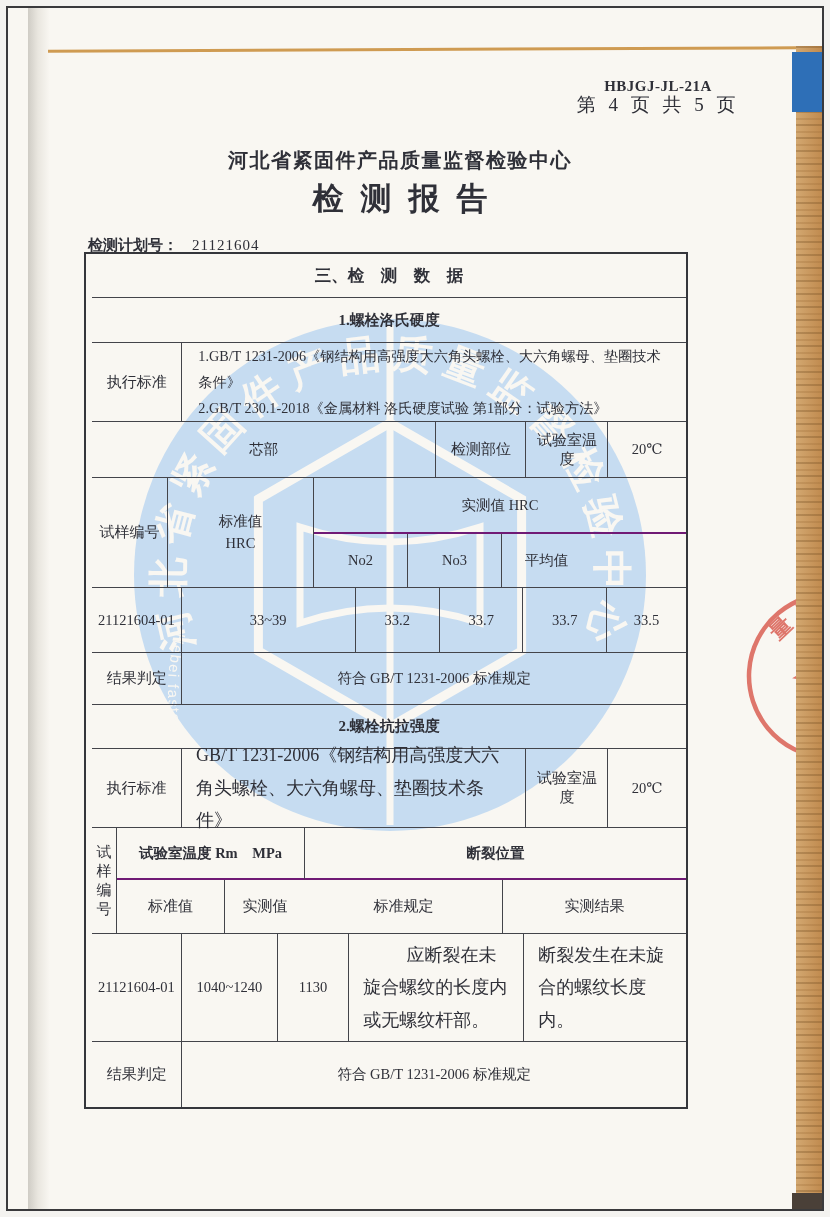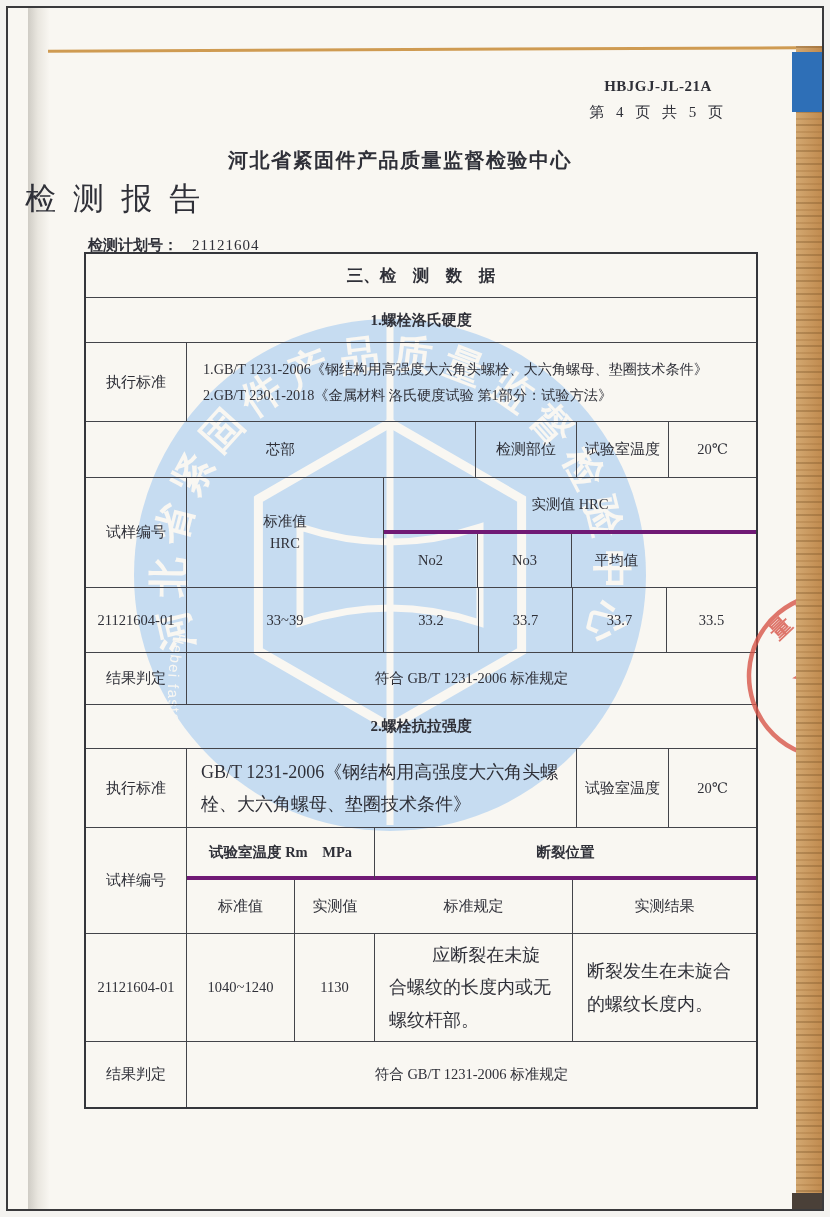--- a/index.html
+++ b/index.html
@@ -16,40 +16,40 @@
       background:linear-gradient(90deg,#d3a871,#c08a4e);}
   .wood-strip .grain{position:absolute;left:0;right:0;top:0;bottom:0;
       background:repeating-linear-gradient(180deg,rgba(122,83,38,0.35) 0 2px,rgba(0,0,0,0) 2px 7px,
       rgba(160,112,58,0.3) 7px 9px,rgba(0,0,0,0) 9px 13px);}
   .blue-strip{position:absolute;right:0;top:44px;width:30px;height:60px;background:#2e6fb7;z-index:6;}
   .corner-wedge{position:absolute;right:0;bottom:0;width:30px;height:16px;background:#4a4038;z-index:7;}
 
   
   .doc-code{position:absolute;left:555px;top:70px;width:190px;text-align:center;
       font-size:15px;font-weight:bold;letter-spacing:0.5px;z-index:2;}
-  .page-info{position:absolute;left:555px;top:95px;width:190px;text-align:center;
-      font-size:15px;letter-spacing:4px;z-index:2;}
+  .page-info{position:absolute;left:555px;top:84px;width:190px;text-align:center;
+      font-size:19px;letter-spacing:4px;z-index:2;}
   .center-name{position:absolute;left:0;right:30px;top:139px;text-align:center;
       font-size:20px;font-weight:bold;letter-spacing:1.5px;z-index:2;}
-  .report-title{position:absolute;left:0;right:30px;top:170px;
-      font-size:31px;font-weight:normal;letter-spacing:0.55em;text-indent:0.55em;z-index:2;}
+  .report-title{position:absolute;left:0;right:30px;top:170px;text-align:center;
+      font-size:31px;font-weight:bold;letter-spacing:0.55em;text-indent:0.55em;z-index:2;}
   .plan-line{position:absolute;left:80px;top:228px;font-size:15px;font-weight:bold;z-index:2;}
   .plan-line .num{font-weight:normal;margin-left:14px;letter-spacing:1px;}
 
   
-  .rpt-table{position:absolute;left:76px;top:244px;width:674px;z-index:2;
-      border:2px solid #35363b;box-sizing:border-box;font-size:14.5px;}
+  .rpt-table{position:absolute;left:76px;top:244px;width:604px;z-index:2;
+      border:2px solid #35363b;box-sizing:border-box;font-size:14.5px;padding-left:6px;}
   .tr{display:flex;border-bottom:1px solid #43444a;box-sizing:border-box;}
   .tr.last{border-bottom:none;}
   .td{box-sizing:border-box;border-right:1px solid #43444a;display:flex;align-items:center;
       justify-content:center;text-align:center;padding:2px 4px;}
   .td.end{border-right:none;}
   .td.left{justify-content:flex-start;text-align:left;}
   .tgroup{box-sizing:border-box;display:flex;flex-direction:column;}
-  .tgroup .top{border-bottom:4px solid #701a75;}
+  .tgroup .top{border-bottom:2px solid #701a75;}
   .tgroup .sub{display:flex;flex:1;}
   .sec-head{font-weight:bold;font-size:16.5px;}
   .sub-head{font-weight:bold;font-size:15px;}
   .lbl{font-size:15px;}
   .w101{width:101px;}.w197{width:197px;}.w95{width:95px;}.w94{width:94px;}.w89{width:89px;}
   .w390{width:390px;}.w92{width:92px;}.w87{width:87px;}
   .w108{width:108px;}.w80{width:80px;}.w198{width:198px;}.w183{width:183px;}
   .w372{width:372px;}.w188{width:188px;}.w381{width:381px;justify-content:flex-end;}.w569{width:569px;}
   .stdtext{display:block;line-height:1.85;padding:4px 10px 4px 12px;font-size:14.2px;}
   .two-line span{display:block;line-height:1.5;}

